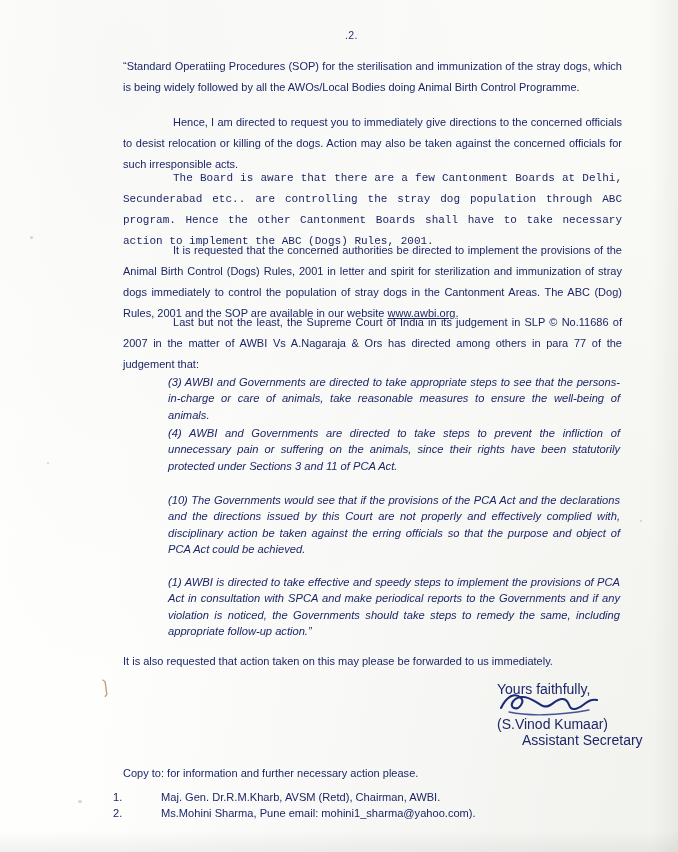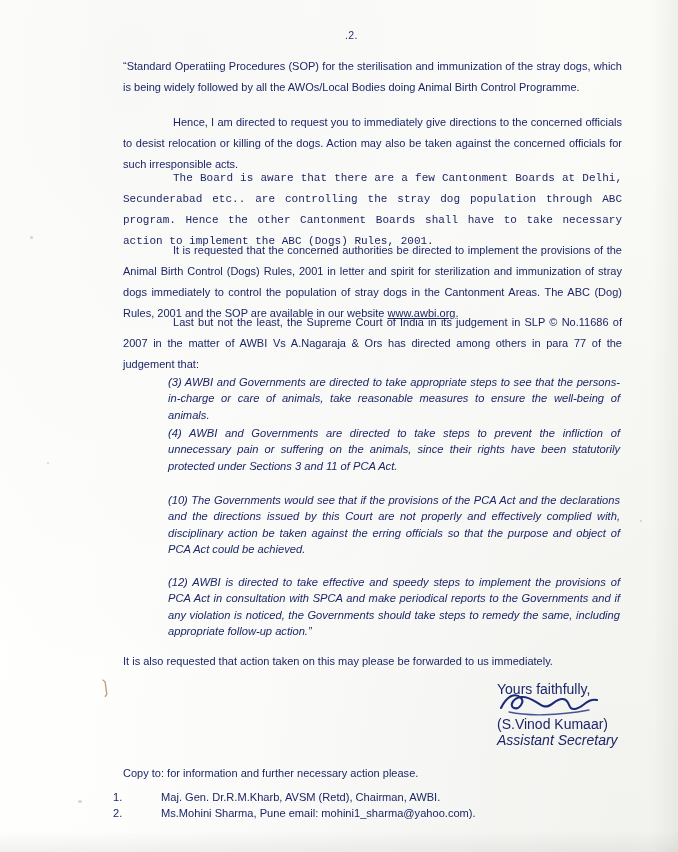--- a/index.html
+++ b/index.html
@@ -159,33 +159,33 @@
 
     <div class="body-block indent" style="top:168px;font-family:Liberation Mono, monospace;">The Board is aware that there are a few Cantonment Boards at Delhi, Secunderabad etc.. are controlling the stray dog population through ABC program. Hence the other Cantonment Boards shall have to take necessary action to implement the ABC (Dogs) Rules, 2001.</div>
 
     <div class="body-block indent" style="top:240px;"><span>It is requested that the concerned authorities be directed to implement the provisions of the Animal Birth Control (Dogs) Rules, 2001 in letter and spirit for sterilization and immunization of stray dogs immediately to control the population of stray dogs in the Cantonment Areas. The ABC (Dog) Rules, 2001 and the SOP are available in our website </span><span class="u">www.awbi.org</span><span>.</span></div>
 
     <div class="body-block indent" style="top:312px;">Last but not the least, the Supreme Court of India in its judgement in SLP © No.11686 of 2007 in the matter of AWBI Vs A.Nagaraja &amp; Ors has directed among others in para 77 of the judgement that:</div>
 
     <div class="quote-block" style="top:374px;">(3) AWBI and Governments are directed to take appropriate steps to see that the persons-in-charge or care of animals, take reasonable measures to ensure the well-being of animals.</div>
     <div class="quote-block" style="top:425px;">(4) AWBI and Governments are directed to take steps to prevent the infliction of unnecessary pain or suffering on the animals, since their rights have been statutorily protected under Sections 3 and 11 of PCA Act.</div>
     <div class="quote-block" style="top:492px;">(10) The Governments would see that if the provisions of the PCA Act and the declarations and the directions issued by this Court are not properly and effectively complied with, disciplinary action be taken against the erring officials so that the purpose and object of PCA Act could be achieved.</div>
-    <div class="quote-block" style="top:574px;">(12) AWBI is directed to take effective and speedy steps to implement the provisions of PCA Act in consultation with SPCA and make periodical reports to the Governments and if any violation is noticed, the Governments should take steps to remedy the same, including appropriate follow-up action.”</div>
+    <div class="quote-block" style="top:574px;">(1) AWBI is directed to take effective and speedy steps to implement the provisions of PCA Act in consultation with SPCA and make periodical reports to the Governments and if any violation is noticed, the Governments should take steps to remedy the same, including appropriate follow-up action.”</div>
 
     <div class="body-block" style="top:651px;">It is also requested that action taken on this may please be forwarded to us immediately.</div>
 
     <div class="closing" style="left:497px; top:681px;">Yours faithfully,</div>
 
     <svg class="sig-svg" viewBox="0 0 110 34">
       <path d="M4 22 C10 10, 18 6, 24 12 C28 16, 22 24, 17 22 C12 20, 16 12, 24 11 C34 10, 40 18, 46 20 C54 23, 58 12, 66 13 C74 14, 70 24, 78 23 C86 22, 90 12, 100 14" fill="none" stroke="#1c2a7a" stroke-width="2.1" stroke-linecap="round"></path>
       <path d="M12 26 C30 30, 60 30, 92 24" fill="none" stroke="#1c2a7a" stroke-width="1.3" stroke-linecap="round" opacity="0.8"></path>
     </svg>
 
     <div class="closing" style="left:497px; top:716px;">(S.Vinod Kumaar)</div>
-    <div class="closing" style="left:497px; top:732px;font-style:italic;">Assistant Secretary</div>
+    <div class="closing" style="left:522px; top:732px;">Assistant Secretary</div>
 
     <div class="mark-1">❳</div>
 
     <div class="body-block" style="top:763px;">Copy to: for information and further necessary action please.</div>
 
     <div class="list-row" style="top:790px;">
       <span class="list-num">1.</span>
       <span class="list-text">Maj. Gen. Dr.R.M.Kharb, AVSM (Retd), Chairman, AWBI.</span>
     </div>
     <div class="list-row" style="top:806px;">

